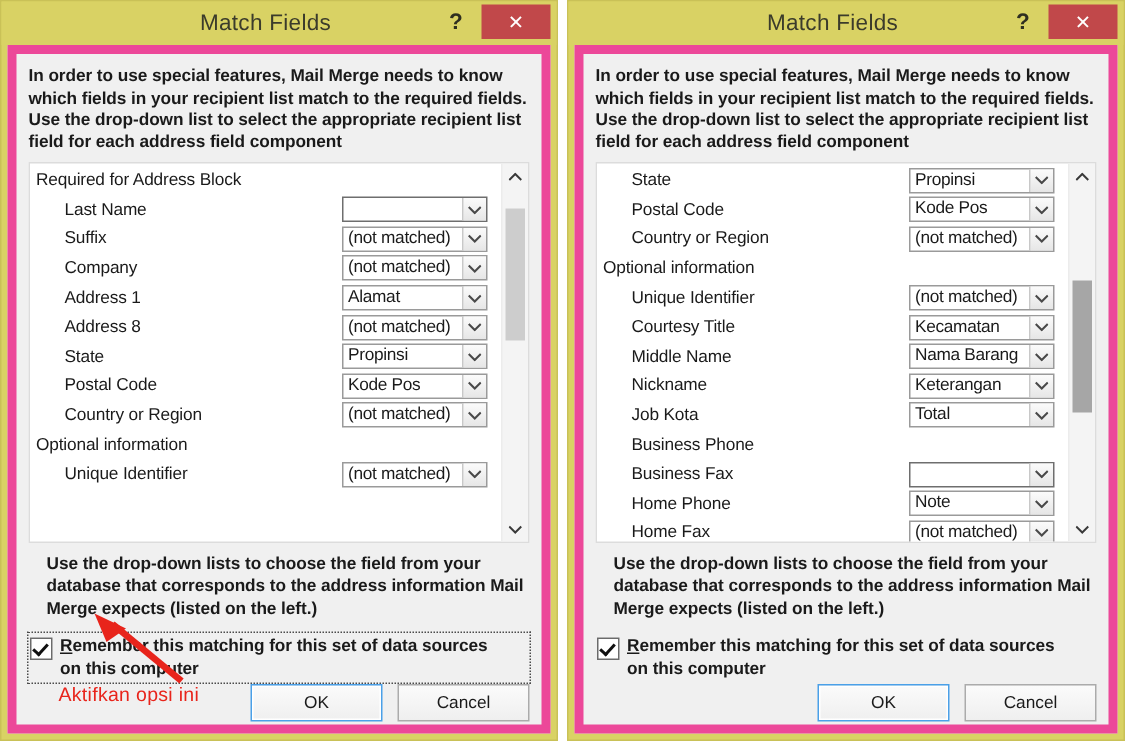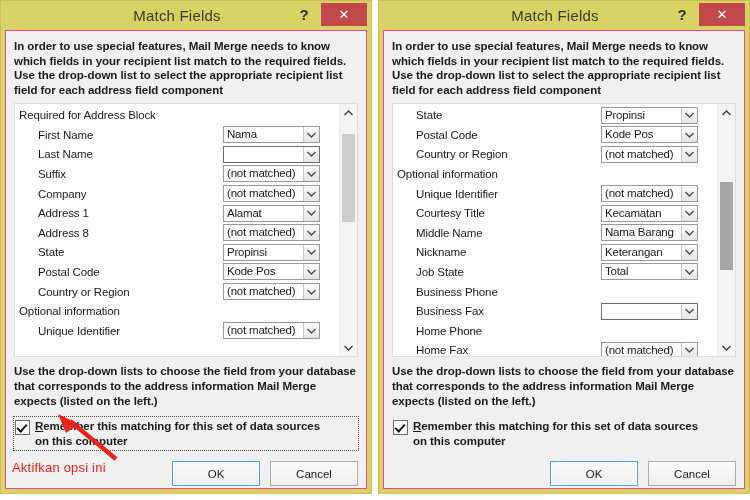--- a/index.html
+++ b/index.html
@@ -60,21 +60,21 @@
     background: #c1484a;
     display: flex; align-items: center; justify-content: center;
     color: #ffffff;
     font-size: 13px;
   }
 
   .body {
     flex: 1 1 auto;
     margin: 0 4px 4px 4px;
     background: #f0f0f0;
-    border: 1px solid #ec4899;
+    border: 6px solid #ec4899;
     box-sizing: border-box;
     padding: 6px 8px 6px 8px;
     display: flex;
     flex-direction: column;
     position: relative;
   }
 
   .intro {
     font-size: 11.5px;
     color: #1a1a1a;
@@ -167,21 +167,21 @@
     background: #cdcdcd;
   }
   .lsb .thumb.hot { background: #a6a6a6; }
 
   
   .hint {
     font-size: 11.5px;
     color: #1a1a1a;
     line-height: 14.6px;
     font-weight: bold;
-    margin: 7px 0 0 0;
+    margin: 7px 0 0 12px;
     letter-spacing: -0.05px;
   }
   .checkrow {
     display: flex;
     align-items: flex-start;
     margin: 9px 0 0 0;
     padding: 2px 2px 2px 1px;
     box-sizing: border-box;
   }
   .checkrow.focus { outline: 1px dotted #4b4b4b; outline-offset: 0px; }
@@ -230,21 +230,21 @@
     box-sizing: border-box;
   }
   .btn.default {
     border: 1px solid #4aa0e8;
     box-shadow: inset 0 0 0 1px #ffffff;
   }
 
   
   .annot-text {
     position: absolute;
-    left: 6px;
+    left: 28px;
     bottom: 13px;
     font-size: 13px;
     color: #e8241b;
     letter-spacing: .2px;
   }
   .annot-arrow {
     position: absolute;
     left: 48px;
     bottom: 26px;
     width: 66px; height: 50px;
@@ -265,31 +265,20 @@
     </div>
 
     <div class="body">
 
       <div class="intro">In order to use special features, Mail Merge needs to know which fields in your recipient list match to the required fields. Use the drop-down list to select the appropriate recipient list field for each address field component</div>
 
       <div class="listwrap">
         <div class="listinner" id="left-rows">
             <div class="row group">
               <span class="lbl">Required for Address Block</span>
-            </div>
-            <div class="row">
-              <span class="lbl">First Name</span>
-              <span class="combo">
-                <span class="val">Nama</span>
-                <span class="arw">
-                  <svg width="9" height="6" viewBox="0 0 9 6">
-                    <path d="M0.5 1 L4.5 5 L8.5 1" stroke="#4a4a4a" stroke-width="1.4" fill="none"></path>
-                  </svg>
-                </span>
-              </span>
             </div>
             <div class="row">
               <span class="lbl">Last Name</span>
               <span class="combo sel">
                 <span class="val">Telp</span>
                 <span class="arw">
                   <svg width="9" height="6" viewBox="0 0 9 6">
                     <path d="M0.5 1 L4.5 5 L8.5 1" stroke="#4a4a4a" stroke-width="1.4" fill="none"></path>
                   </svg>
                 </span>
@@ -511,21 +500,21 @@
               <span class="combo">
                 <span class="val">Keterangan</span>
                 <span class="arw">
                   <svg width="9" height="6" viewBox="0 0 9 6">
                     <path d="M0.5 1 L4.5 5 L8.5 1" stroke="#4a4a4a" stroke-width="1.4" fill="none"></path>
                   </svg>
                 </span>
               </span>
             </div>
             <div class="row">
-              <span class="lbl">Job State</span>
+              <span class="lbl">Job Kota</span>
               <span class="combo">
                 <span class="val">Total</span>
                 <span class="arw">
                   <svg width="9" height="6" viewBox="0 0 9 6">
                     <path d="M0.5 1 L4.5 5 L8.5 1" stroke="#4a4a4a" stroke-width="1.4" fill="none"></path>
                   </svg>
                 </span>
               </span>
             </div>
             <div class="row">
@@ -537,20 +526,28 @@
                 <span class="val">Ongkir</span>
                 <span class="arw">
                   <svg width="9" height="6" viewBox="0 0 9 6">
                     <path d="M0.5 1 L4.5 5 L8.5 1" stroke="#4a4a4a" stroke-width="1.4" fill="none"></path>
                   </svg>
                 </span>
               </span>
             </div>
             <div class="row">
               <span class="lbl">Home Phone</span>
+              <span class="combo">
+                <span class="val">Note</span>
+                <span class="arw">
+                  <svg width="9" height="6" viewBox="0 0 9 6">
+                    <path d="M0.5 1 L4.5 5 L8.5 1" stroke="#4a4a4a" stroke-width="1.4" fill="none"></path>
+                  </svg>
+                </span>
+              </span>
             </div>
             <div class="row">
               <span class="lbl">Home Fax</span>
               <span class="combo">
                 <span class="val">(not matched)</span>
                 <span class="arw">
                   <svg width="9" height="6" viewBox="0 0 9 6">
                     <path d="M0.5 1 L4.5 5 L8.5 1" stroke="#4a4a4a" stroke-width="1.4" fill="none"></path>
                   </svg>
                 </span>

